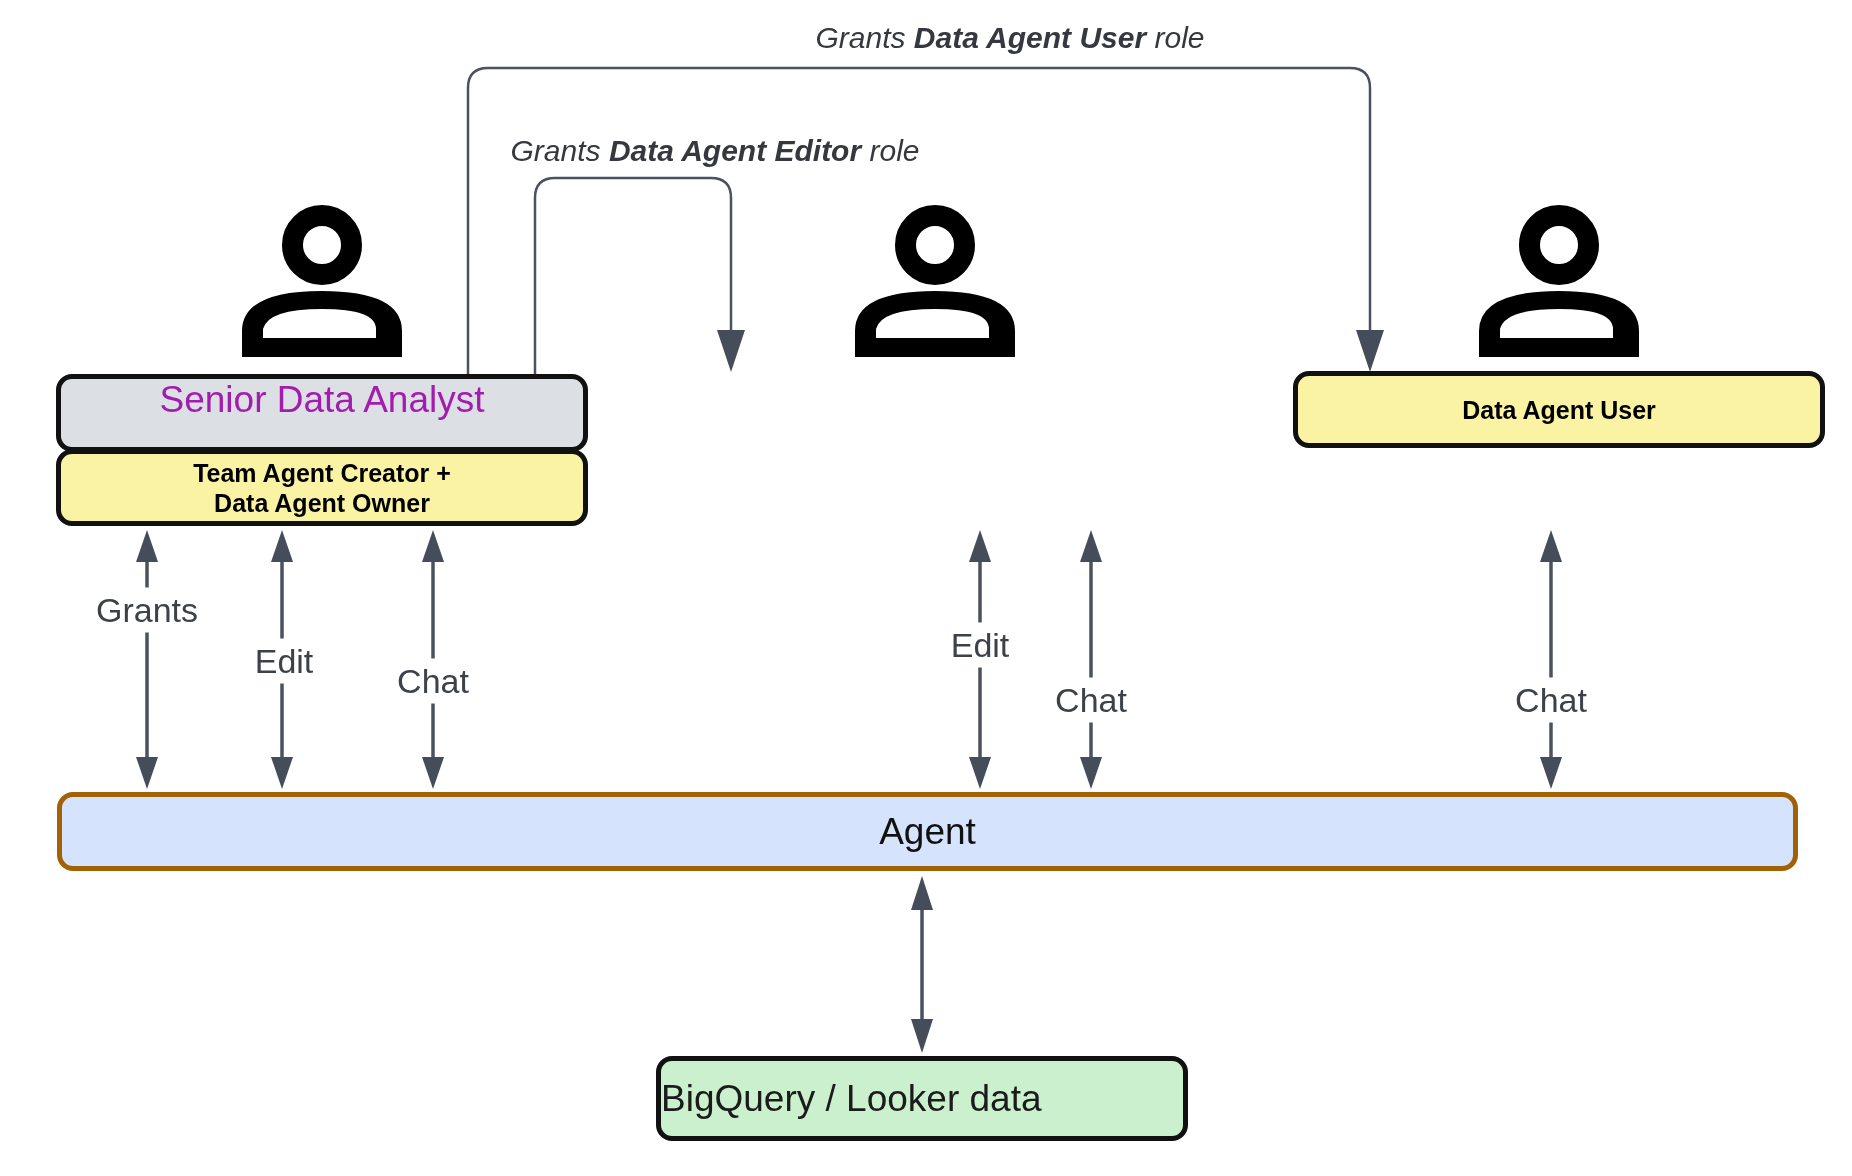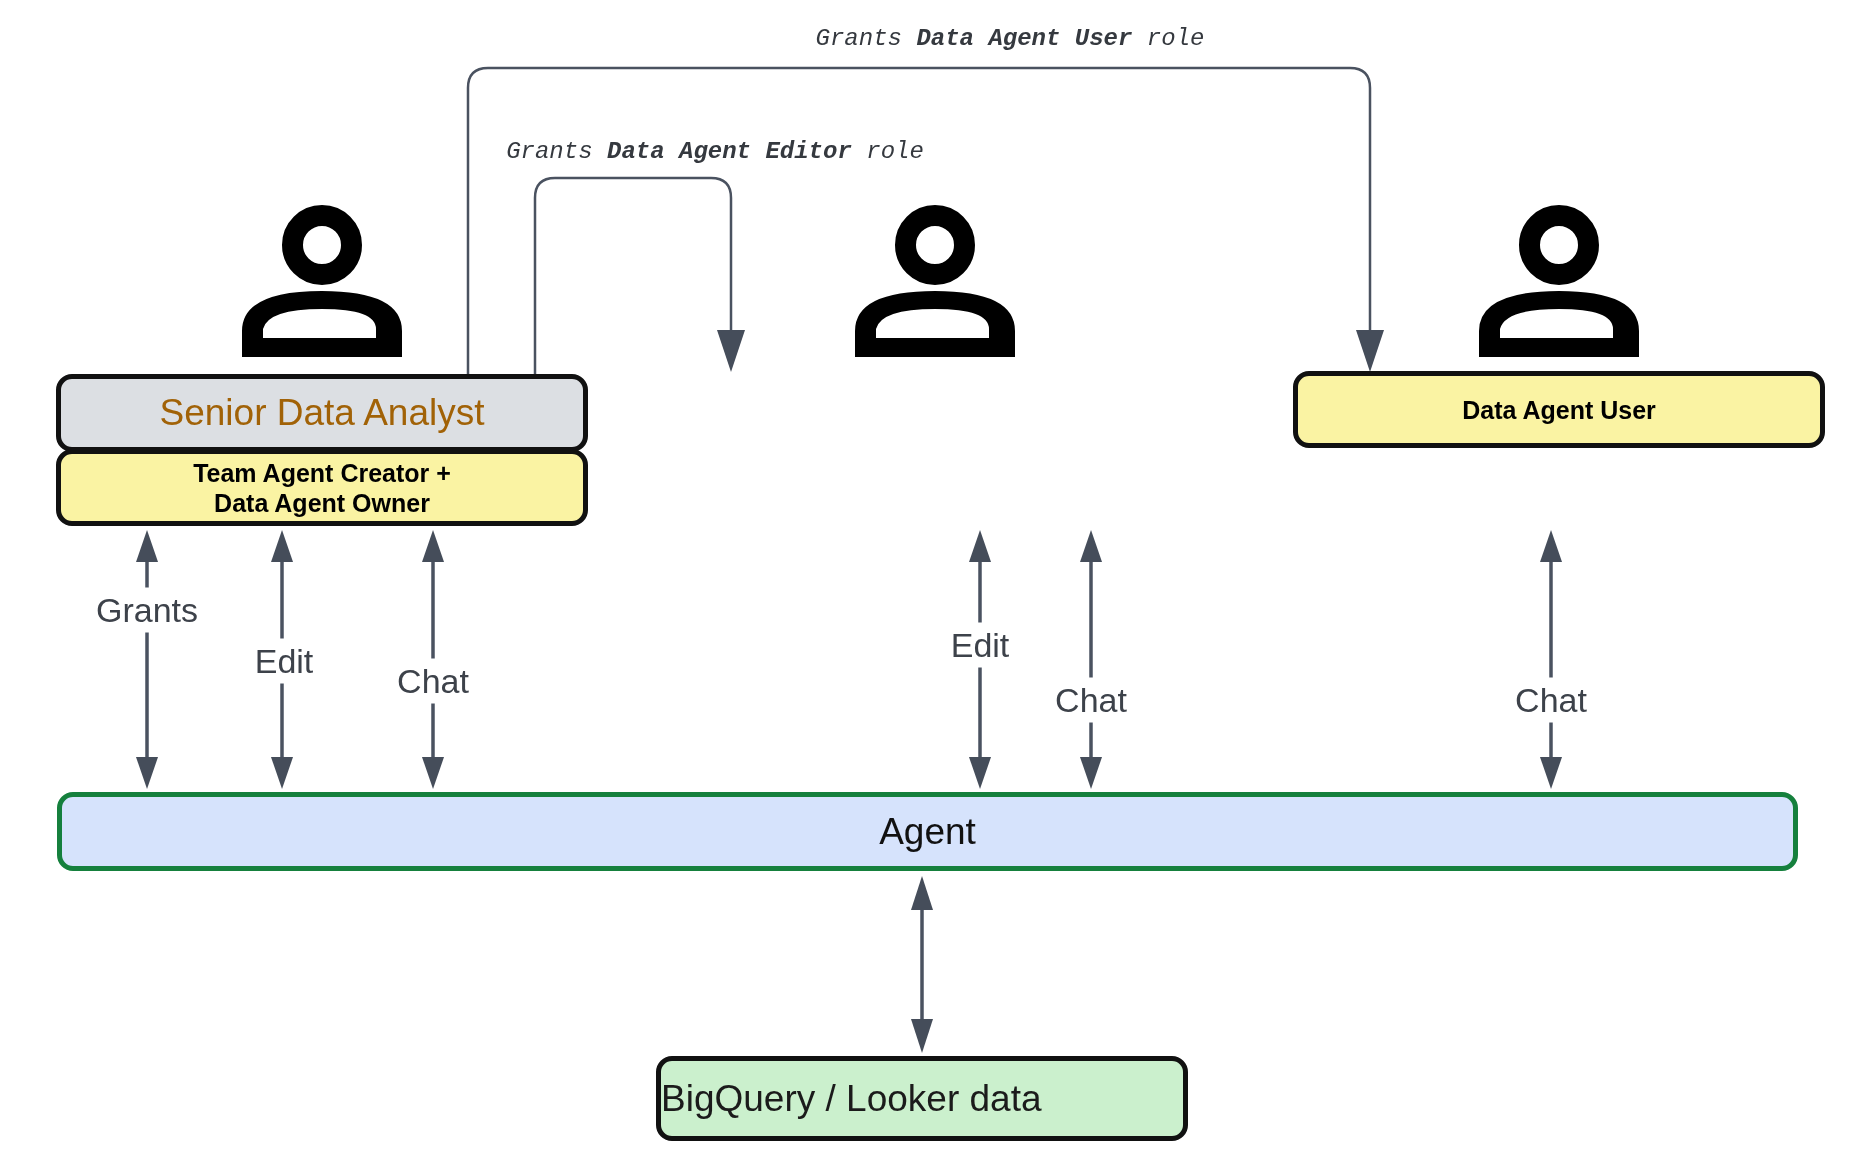--- a/index.html
+++ b/index.html
@@ -21,43 +21,42 @@
     left: 0; top: 0;
     width: 1852px; height: 1176px;
     z-index: 1;
   }
   
   .grant-label {
     position: absolute;
     z-index: 3;
     transform: translate(-50%, -50%);
     font-style: italic;
-    font-size: 24px;
+    font-size: 30px;
     color: #35393f;
     white-space: nowrap;
-    font-family: Liberation Mono, monospace;
   }
   .grant-label b { font-weight: bold; }
   
   .actor-card {
     position: absolute;
     z-index: 2;
     top: 374px;
   }
   .actor-title {
     box-sizing: border-box;
     height: 78px;
     background: #dcdfe3;
     border: 5px solid #111111;
     border-radius: 16px;
     display: flex;
-    align-items: center;
+    align-items: flex-start;
     justify-content: center;
     font-size: 37px;
-    color: #a16207;
+    color: #a21caf;
   }
   .actor-role {
     box-sizing: border-box;
     height: 77px;
     margin-top: -3px;
     background: #faf3a3;
     border: 5px solid #111111;
     border-radius: 16px;
     display: flex;
     flex-direction: column;
@@ -89,21 +88,21 @@
     white-space: nowrap;
   }
   
   #agent-bar {
     position: absolute;
     z-index: 2;
     left: 57px; top: 792px;
     width: 1741px; height: 79px;
     box-sizing: border-box;
     background: #d6e3fc;
-    border: 5px solid #15803d;
+    border: 5px solid #a16207;
     border-radius: 16px;
     display: flex;
     align-items: center;
     justify-content: center;
     font-size: 37px;
     color: #111111;
   }
   
   #datasource-box {
     position: absolute;

